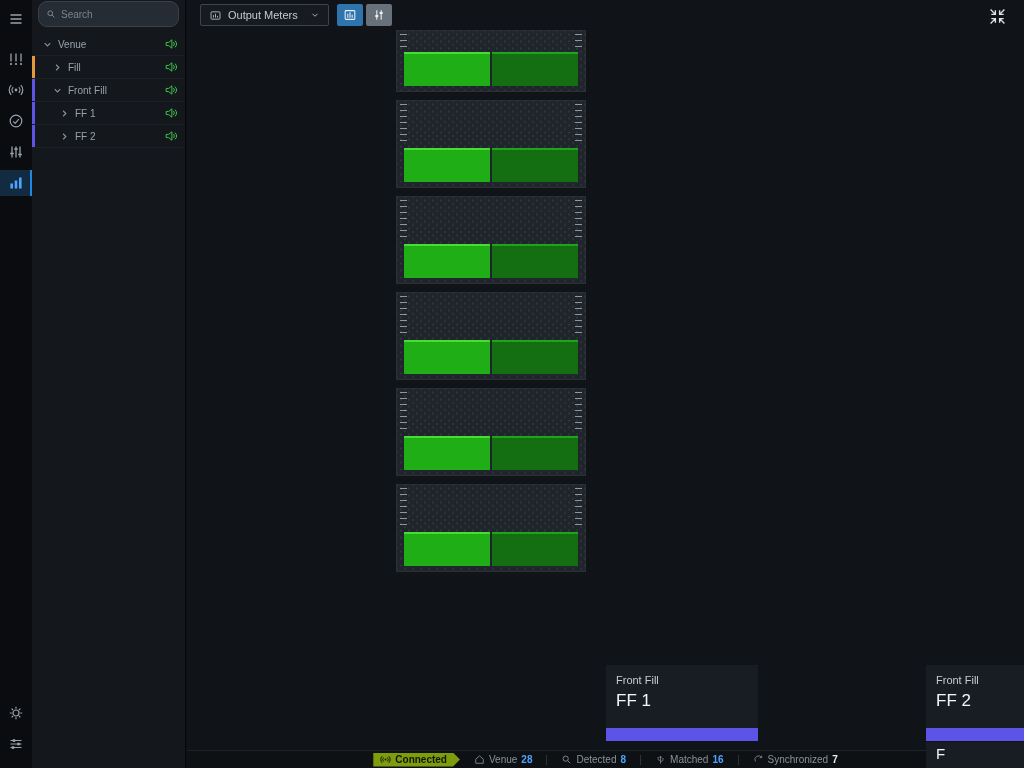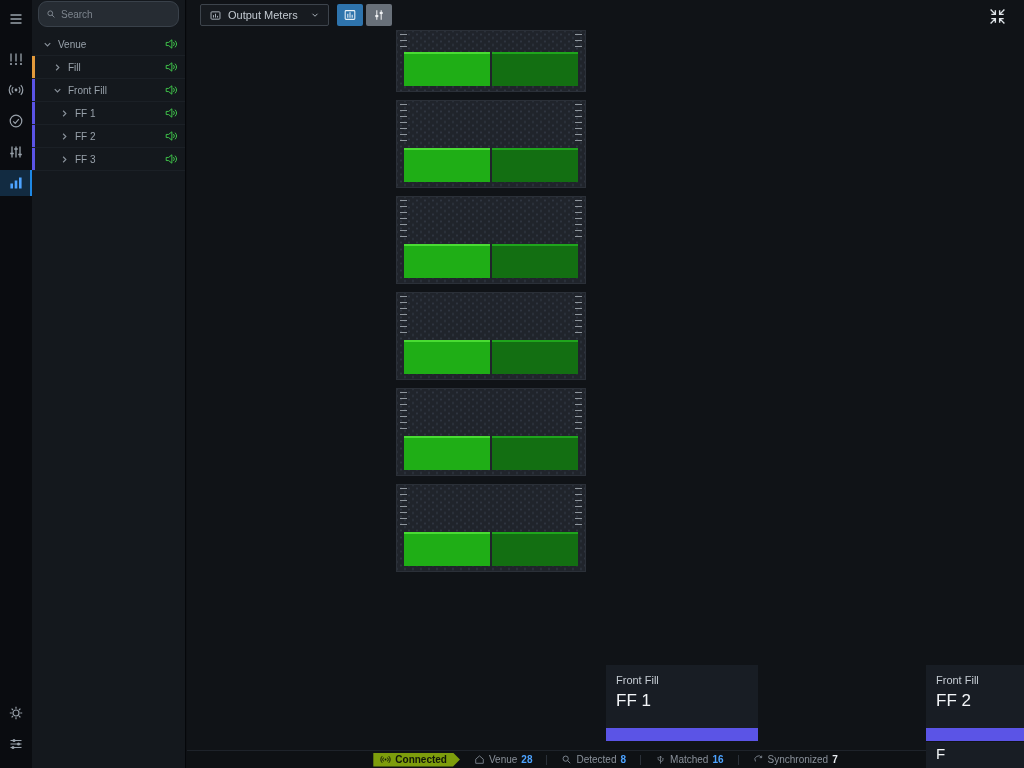--- a/index.html
+++ b/index.html
@@ -233,35 +233,20 @@
           </svg>
         </span>
       <span class="t-label">FF 2</span>
       <span class="spk">
           <svg width="14" height="14" viewBox="0 0 16 16" fill="none" stroke="currentColor" stroke-width="1.1">
             <path d="M2.5 6.2h2.8L9 3.2v9.6L5.3 9.8H2.5z"></path>
             <path d="M10.8 5.8a3.1 3.1 0 010 4.4M12.6 4.2a5.6 5.6 0 010 7.6"></path>
           </svg>
         </span>
     </div>
-    <div class="tree-row d2">
-      <span class="strip" style="background: rgb(91, 84, 230);"></span>
-      <span class="chev">
-          <svg width="11" height="11" viewBox="0 0 16 16" fill="none" stroke="currentColor" stroke-width="1.6">
-            <path d="M6 4l4 4-4 4"></path>
-          </svg>
-        </span>
-      <span class="t-label">FF 3</span>
-      <span class="spk">
-          <svg width="14" height="14" viewBox="0 0 16 16" fill="none" stroke="currentColor" stroke-width="1.1">
-            <path d="M2.5 6.2h2.8L9 3.2v9.6L5.3 9.8H2.5z"></path>
-            <path d="M10.8 5.8a3.1 3.1 0 010 4.4M12.6 4.2a5.6 5.6 0 010 7.6"></path>
-          </svg>
-        </span>
-    </div>
   </aside>
 
   <main id="main">
 
     <div id="toolbar">
       <div class="dropdown">
         <span class="dd-icon">
           <svg width="13" height="13" viewBox="0 0 16 16" fill="none" stroke="currentColor" stroke-width="1.2">
               <rect x="2.5" y="3.5" width="11" height="9" rx="1"></rect>
               <path d="M5.5 10.5V7.5M8 10.5V5.8M10.5 10.5V8.5"></path>

